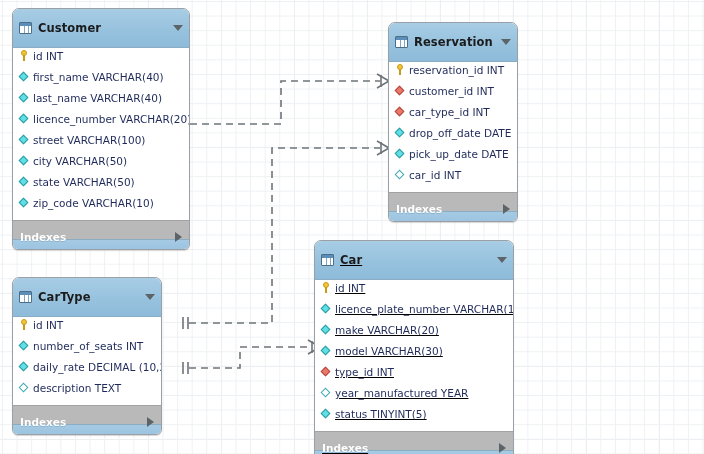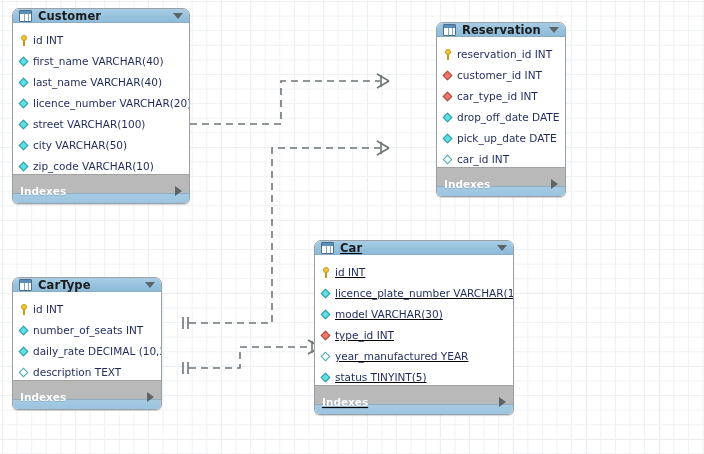--- a/index.html
+++ b/index.html
@@ -44,21 +44,21 @@
   .entity {
     position: absolute;
     box-sizing: border-box;
     background: #ffffff;
     border: 1px solid #9aa0a6;
     border-radius: 7px 7px 6px 6px;
     box-shadow: 0 1px 1px rgba(0,0,0,0.17);
     overflow: hidden;
   }
   .ent-head {
-    height: 14px;
+    height: 39px;
     background: linear-gradient(to bottom, #a8cde5 0%, #97c2de 55%, #8dbbd9 100%);
     border-bottom: 1px solid #8aadc4;
     display: flex;
     align-items: center;
     padding: 0 6px 0 6px;
     box-sizing: border-box;
   }
   .tbl-icon {
     width: 13px; height: 12px;
     flex: 0 0 auto;
@@ -101,21 +101,21 @@
     margin-left: 6px;
   }
 
   .ent-cols {
     padding: 2px 0 2px 0;
     background: #fff;
   }
   .col-row {
     height: 21px;
     display: flex;
-    align-items: flex-end;
+    align-items: flex-start;
     padding-left: 5px;
     box-sizing: border-box;
     white-space: nowrap;
   }
   .col-label {
     font-size: 10.5px;
     color: #1f2a5a;
     margin-left: 4px;
   }
 
@@ -272,31 +272,35 @@
       <div class="col-row">
         <span class="ic ic-diamond"></span>
         <span class="col-label">street VARCHAR(100)</span>
       </div>
       <div class="col-row">
         <span class="ic ic-diamond"></span>
         <span class="col-label">city VARCHAR(50)</span>
       </div>
       <div class="col-row">
         <span class="ic ic-diamond"></span>
+        <span class="col-label">state VARCHAR(50)</span>
+      </div>
+      <div class="col-row">
+        <span class="ic ic-diamond"></span>
         <span class="col-label">zip_code VARCHAR(10)</span>
       </div>
     </div>
     <div class="ent-foot">
       <span class="foot-label">Indexes</span>
       <span class="foot-arrow"></span>
     </div>
     <div class="ent-base"></div>
   </div>
 
-  <div class="entity" style="left:388px; top:22px; width:130px;margin-left:48px;">
+  <div class="entity" style="left:388px; top:22px; width:130px;">
     <div class="ent-head">
       <span class="tbl-icon"></span>
       <span class="ent-title">Reservation</span>
       <span class="caret"></span>
     </div>
     <div class="ent-cols">
       <div class="col-row">
         <span class="ic ic-key"></span>
         <span class="col-label">reservation_id INT</span>
       </div>
@@ -369,20 +373,24 @@
       <div class="col-row">
         <span class="ic ic-key"></span>
         <span class="col-label">id INT</span>
       </div>
       <div class="col-row">
         <span class="ic ic-diamond"></span>
         <span class="col-label">licence_plate_number VARCHAR(10)</span>
       </div>
       <div class="col-row">
         <span class="ic ic-diamond"></span>
+        <span class="col-label">make VARCHAR(20)</span>
+      </div>
+      <div class="col-row">
+        <span class="ic ic-diamond"></span>
         <span class="col-label">model VARCHAR(30)</span>
       </div>
       <div class="col-row">
         <span class="ic ic-fk"></span>
         <span class="col-label">type_id INT</span>
       </div>
       <div class="col-row">
         <span class="ic ic-diamond-open"></span>
         <span class="col-label">year_manufactured YEAR</span>
       </div>

